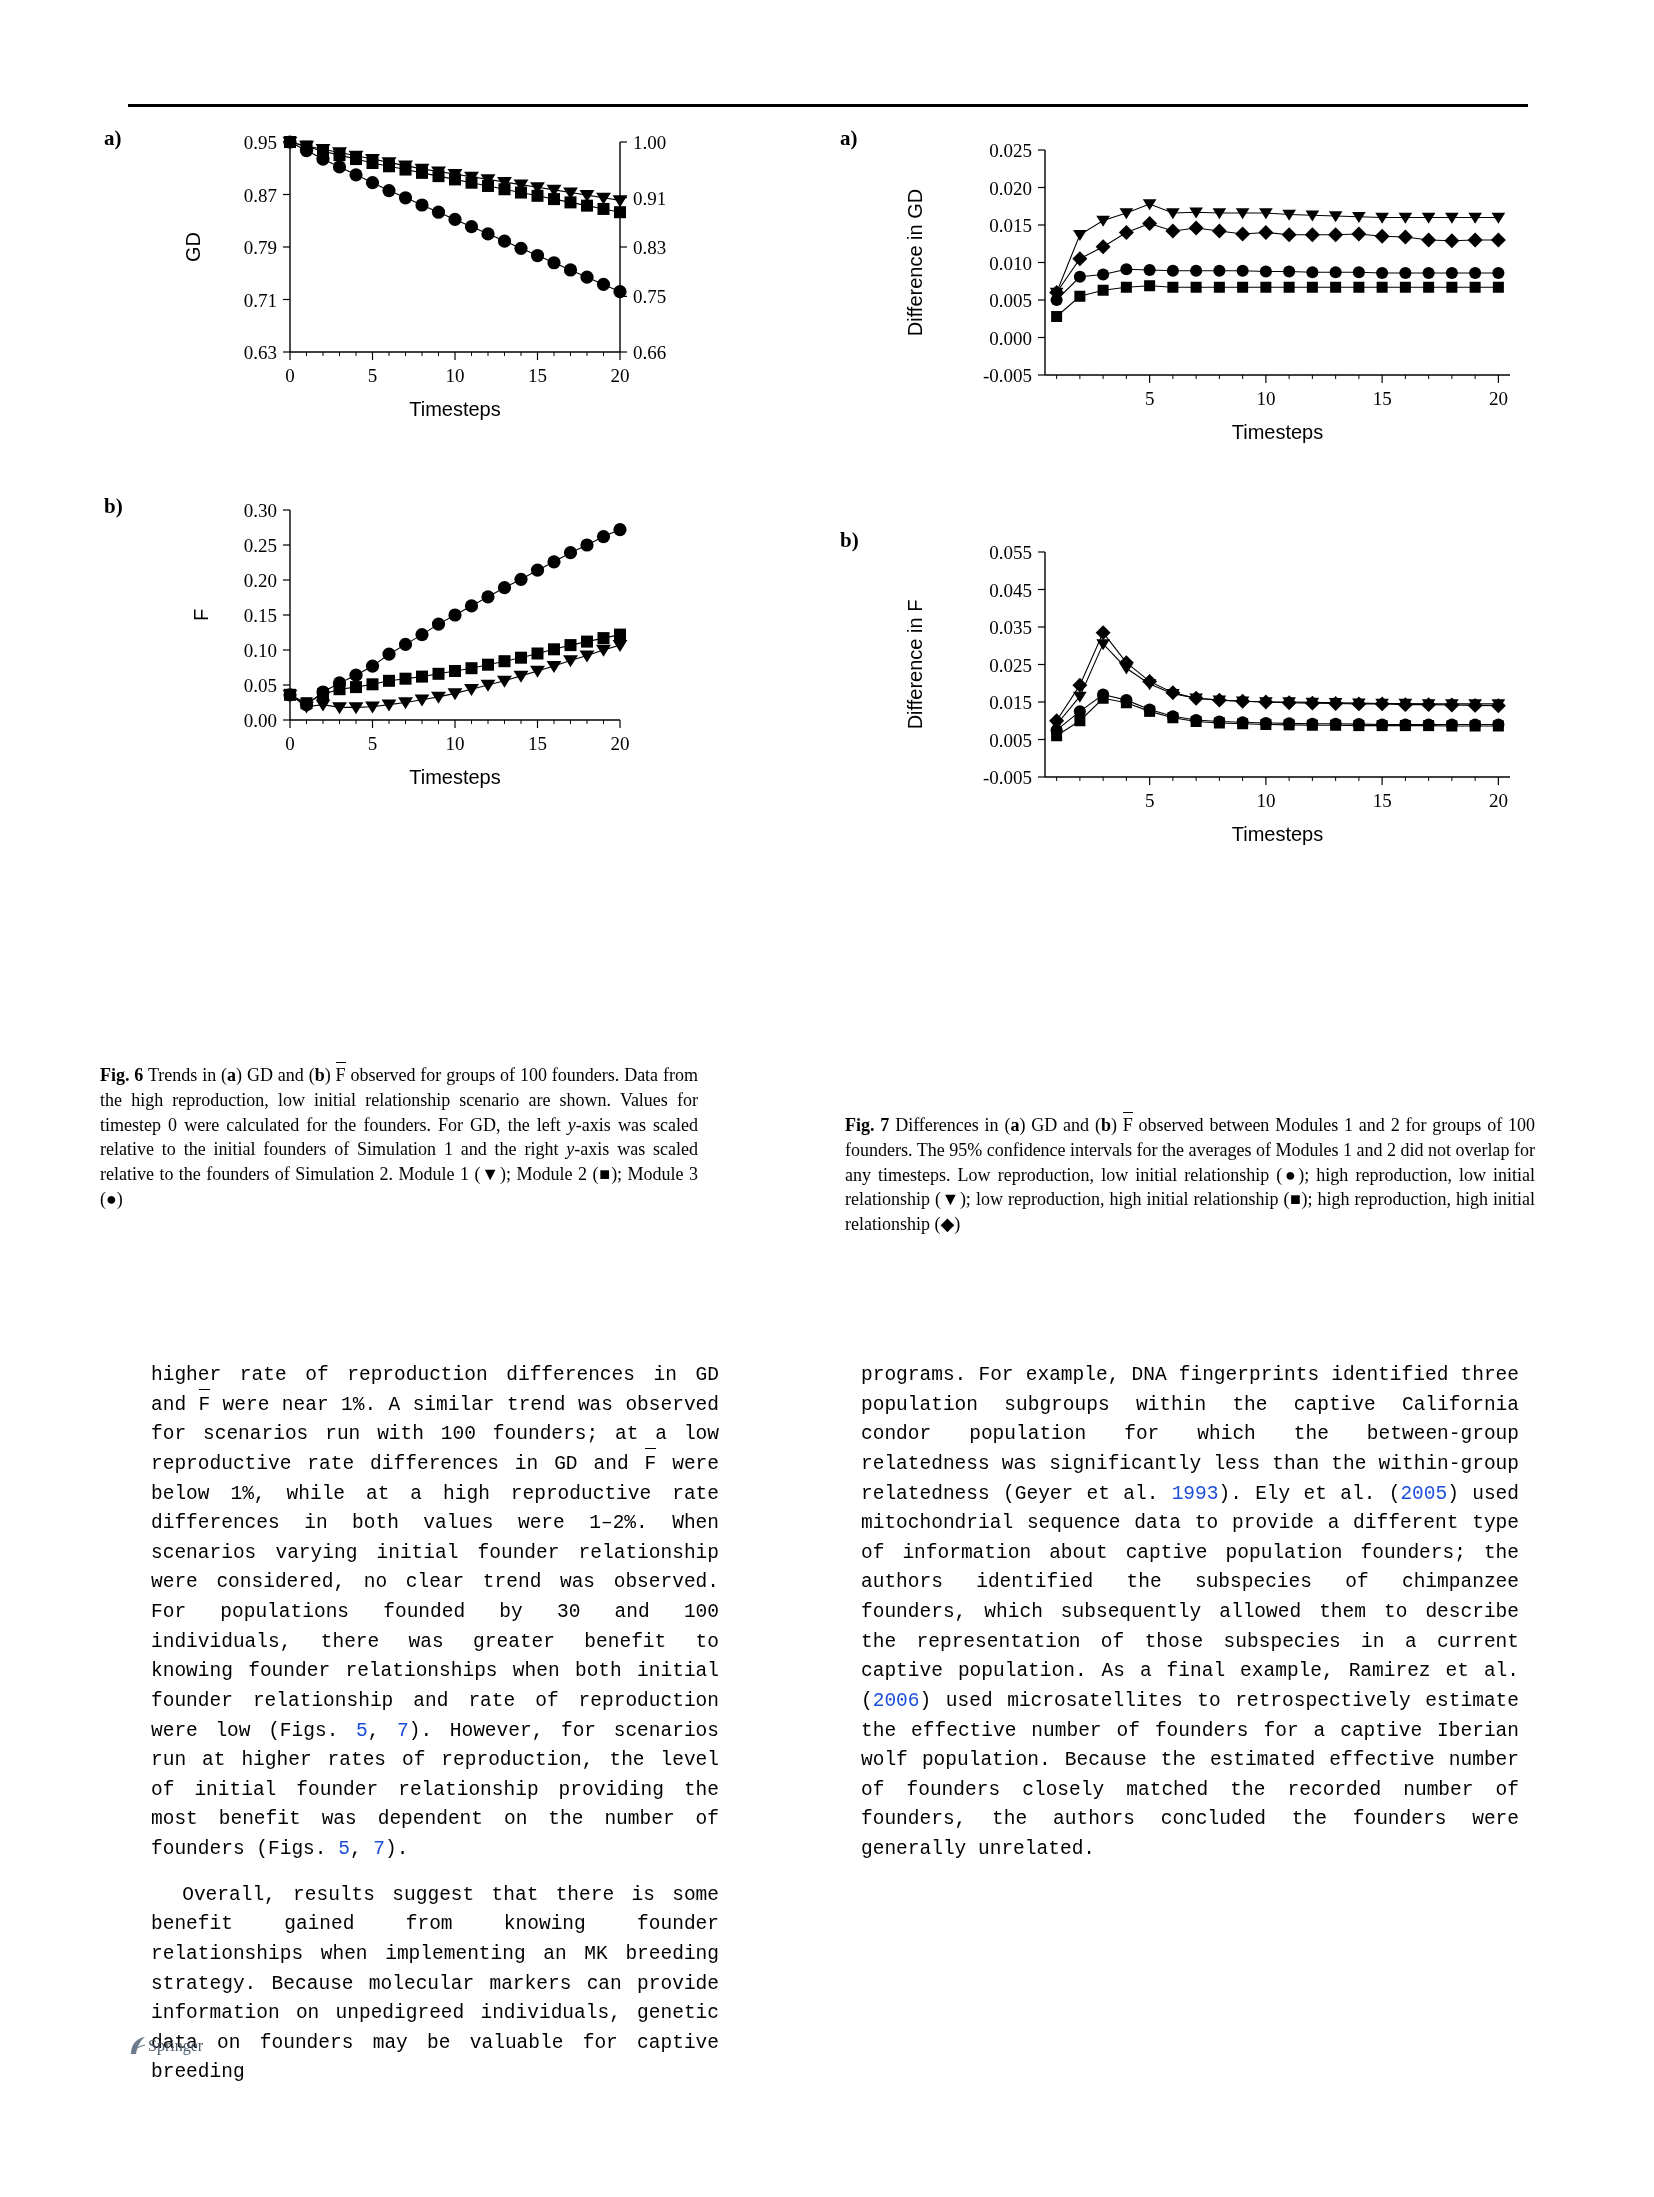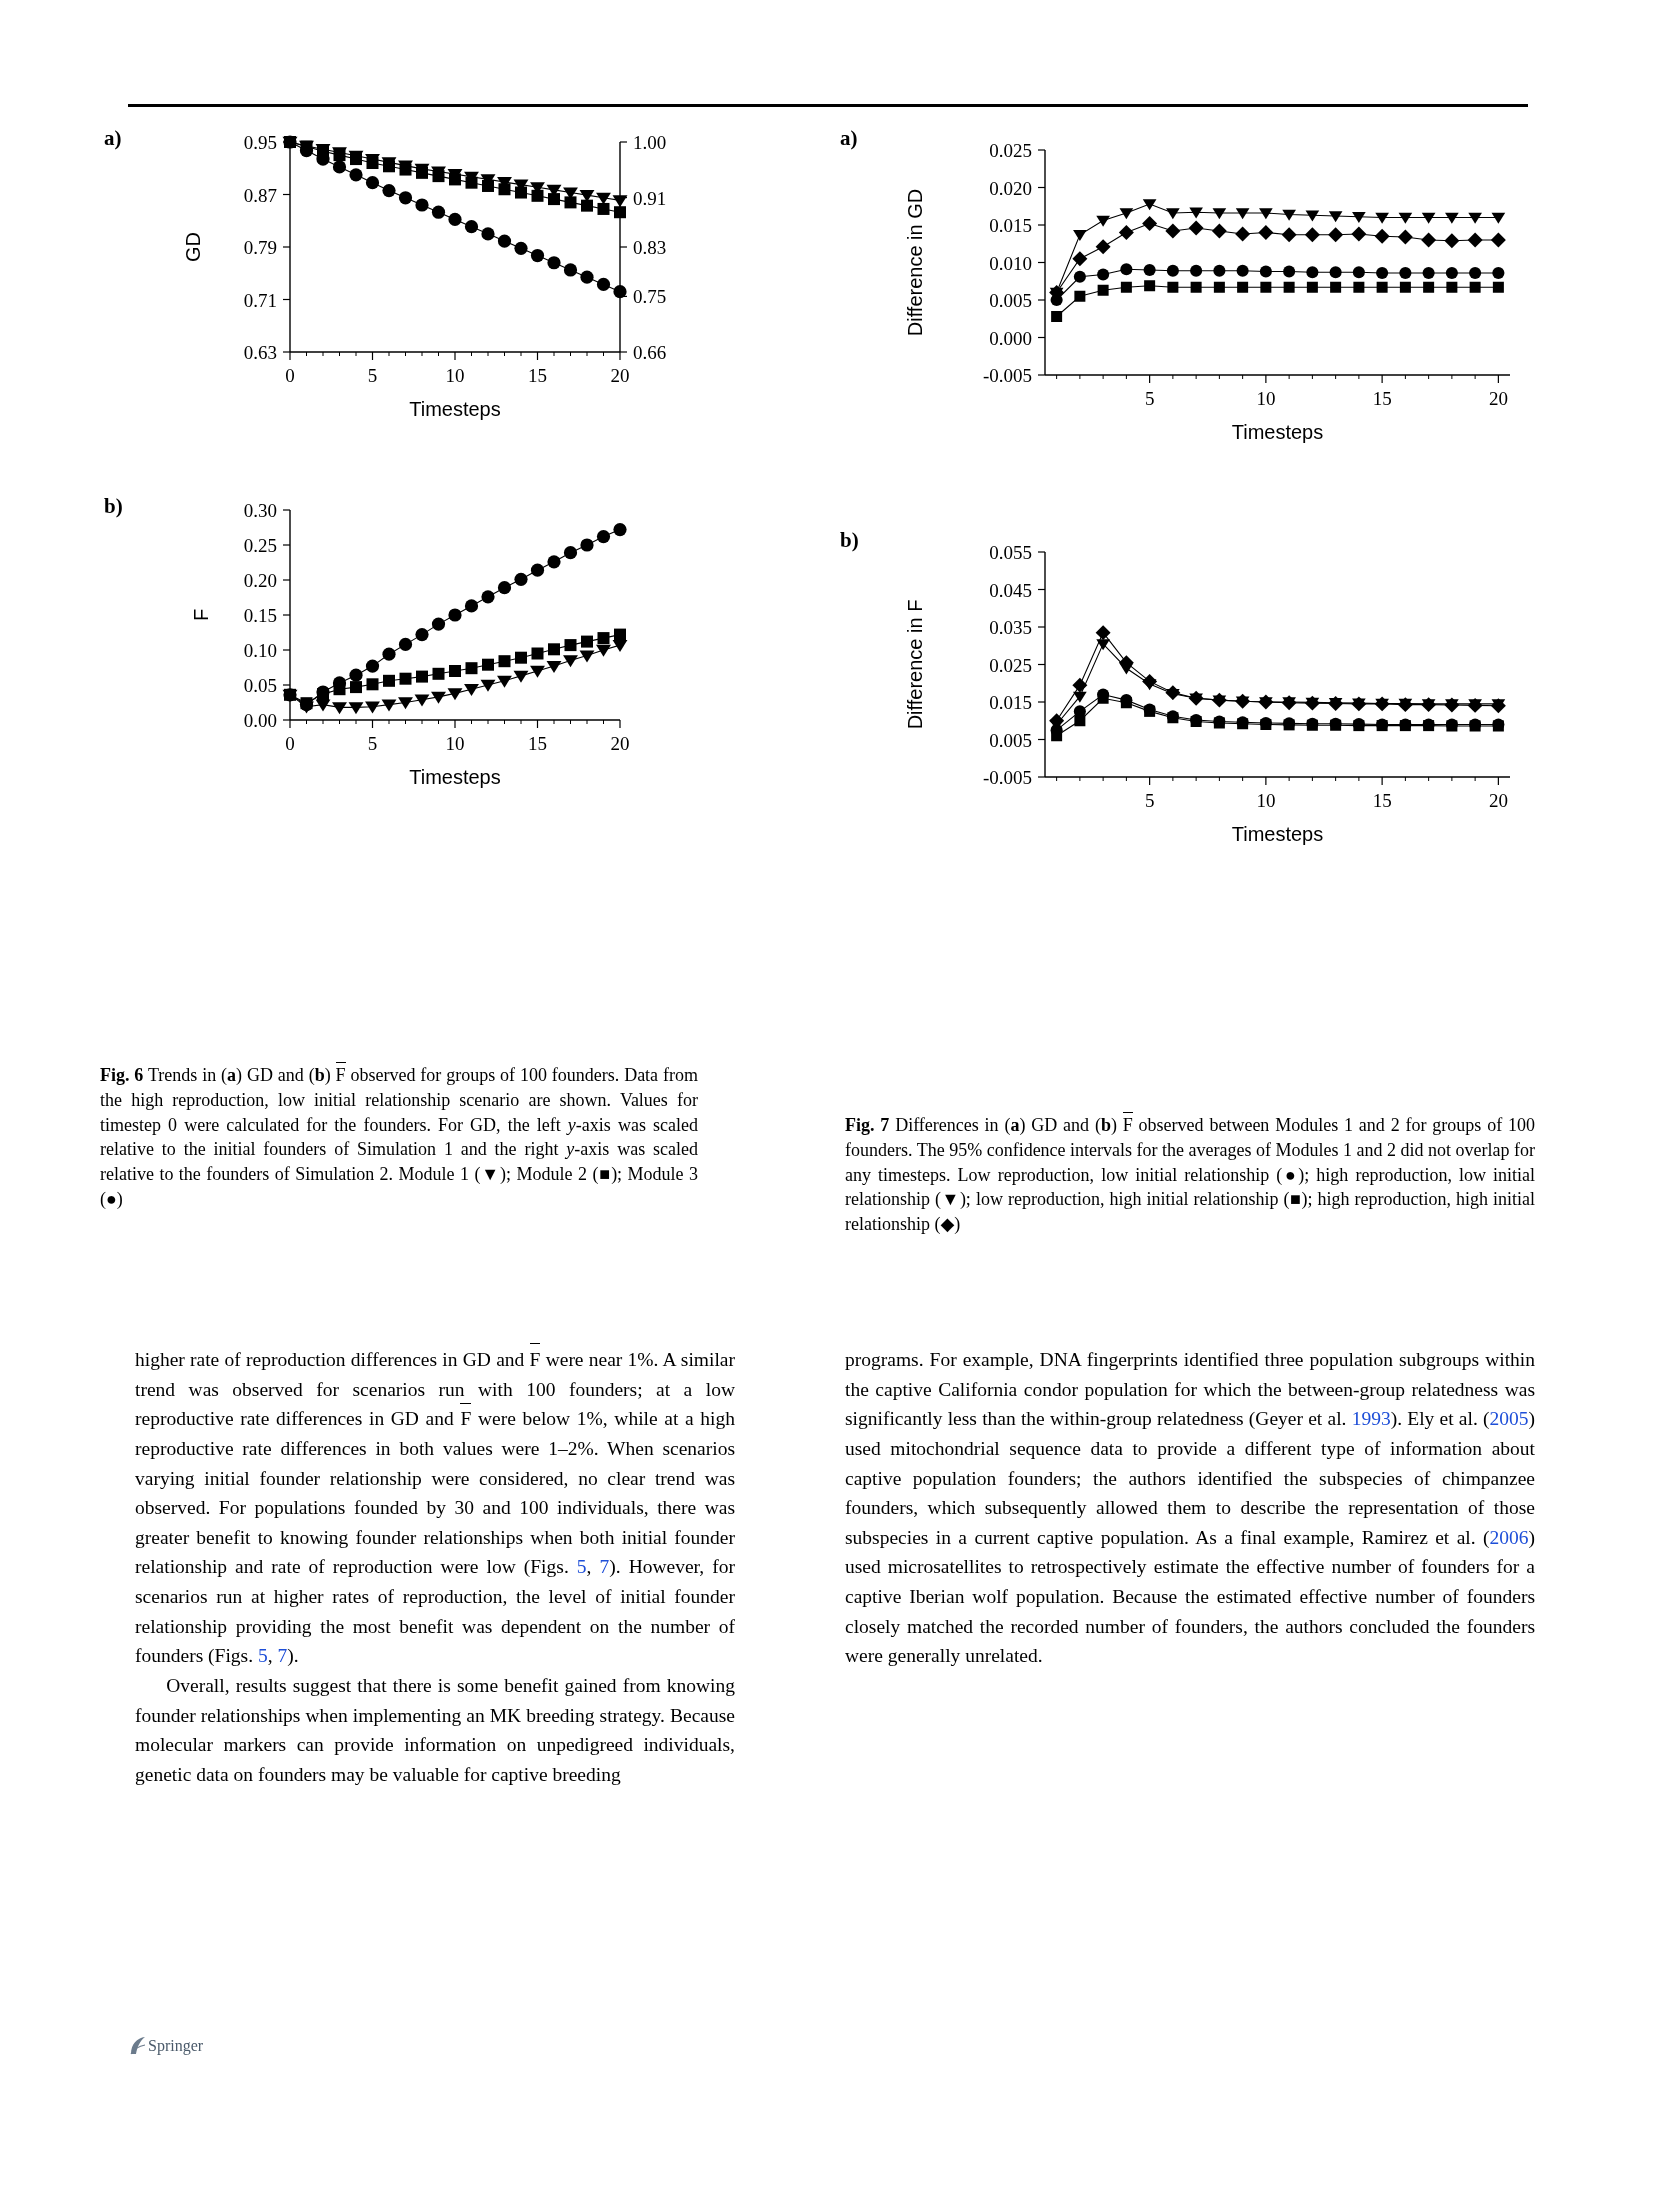--- a/index.html
+++ b/index.html
@@ -109,21 +109,21 @@
   
   .body-col {
     position: absolute;
     font-family: "Liberation Serif", serif;
     font-size: 19.5px;
     line-height: 1.52;
     text-align: justify;
     text-justify: inter-word;
     hyphens: manual;
   }
-  .body-col p { margin: 0; }
+  .body-col p { margin: 16px; font-family: Liberation Mono, monospace; }
   .body-col p + p { text-indent: 1.6em; }
   .ref-link { color: #1d4ed8; }
 
   
   .footer {
     position: absolute;
     left: 128px;
     top: 2035px;
     display: flex;
     align-items: center;

